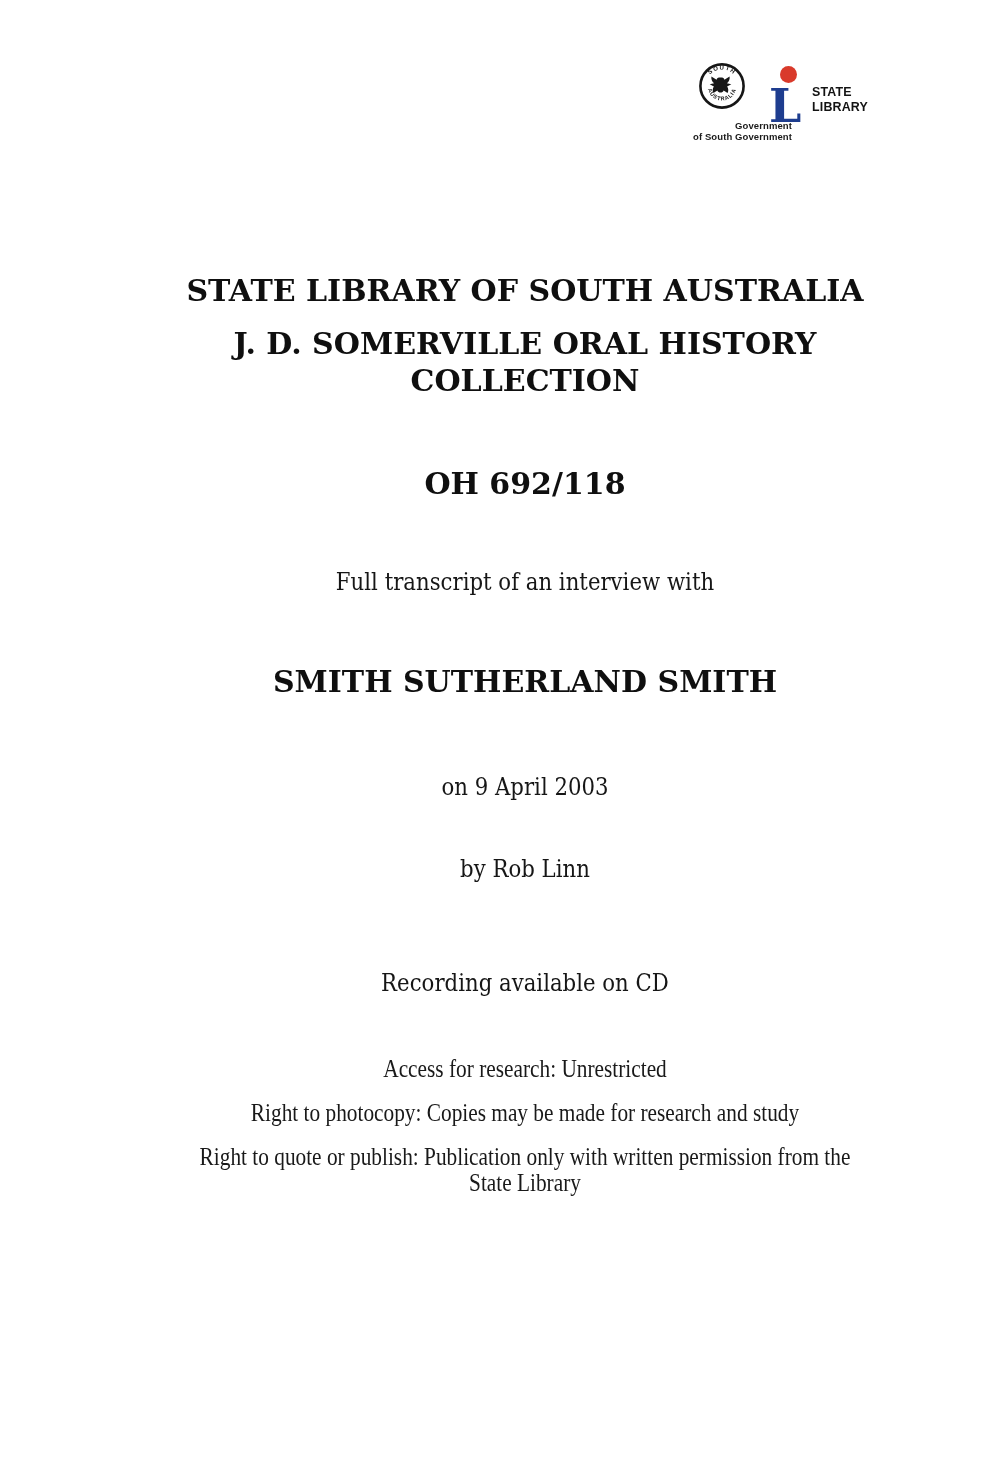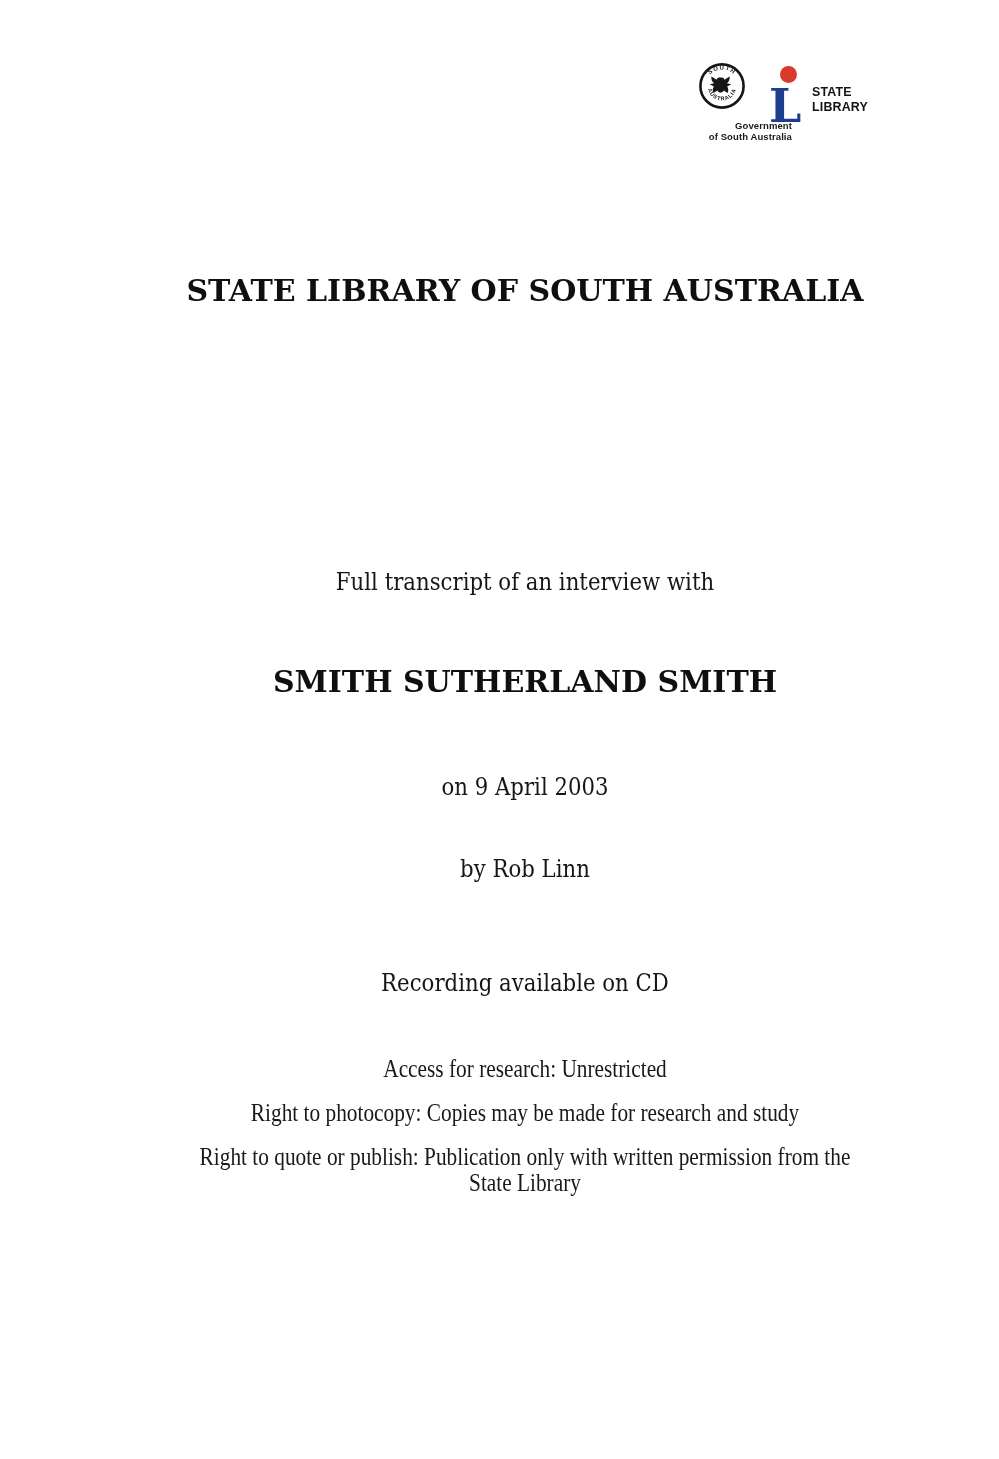--- a/index.html
+++ b/index.html
@@ -68,36 +68,41 @@
         <textPath href="#arcTop" xlink:href="#arcTop" startOffset="50%">SOUTH</textPath>
       </text>
       <text font-family="Liberation Sans, sans-serif" font-size="5.5" font-weight="bold" fill="#161616" letter-spacing=".8" text-anchor="middle">
         <textPath href="#arcBot" xlink:href="#arcBot" startOffset="50%">AUSTRALIA</textPath>
       </text>
       <path fill="#161616" d="M24 15.5 c1.3 0 2.3 1 2.4 2.3 l5.2 -3.4 c0.4 2.6 -0.6 5.2 -2.7 6.9 l4.4 0.9 -4.2 2.3 c1.4 1.9 1.6 4.4 0.5 6.5 l-4 -2.6 c-0.5 1.3 -1.6 2.1 -3.1 2.1 c-1.5 0 -2.6 -0.8 -3.1 -2.1 l-4 2.6 c-1.1 -2.1 -0.9 -4.6 0.5 -6.5 l-4.2 -2.3 4.4 -0.9 c-2.1 -1.7 -3.1 -4.3 -2.7 -6.9 l5.2 3.4 c0.1 -1.3 1.1 -2.3 2.4 -2.3 z"></path>
     </svg>
 
     <div class="gov-text">
       <span>Government</span>
-      <span>of South Australia</span>
+      <span>of South Government</span>
     </div>
 
     <div class="lib-dot" style="background: rgb(217, 58, 43);"></div>
     <div class="lib-L" style="color: rgb(30, 61, 143);">L</div>
     <div class="lib-text">
       <span>STATE</span>
       <span>LIBRARY</span>
     </div>
   </div>
 
   <div class="col">
 
     <div class="line t-bold title-main">STATE LIBRARY OF SOUTH AUSTRALIA</div>
 
+    <div class="line t-bold title-collection">
+      <span>J. D. SOMERVILLE ORAL HISTORY</span><br>
+      <span>COLLECTION</span>
+    </div>
 
+    <div class="line t-bold oh-number">OH 692/118</div>
 
     <div class="line t-mid intro" style="font-size:25px;">Full transcript of an interview with</div>
 
     <div class="line t-bold interviewee">SMITH SUTHERLAND SMITH</div>
 
     <div class="line t-mid date">on 9 April 2003</div>
 
     <div class="line t-mid interviewer">by Rob Linn</div>
 
     <div class="line t-mid recording">Recording available on CD</div>

